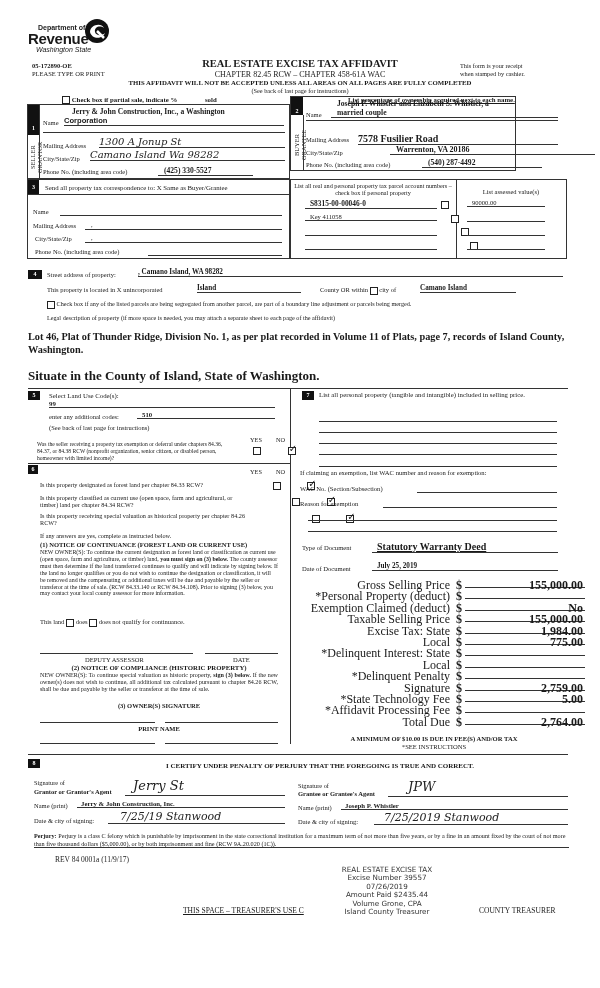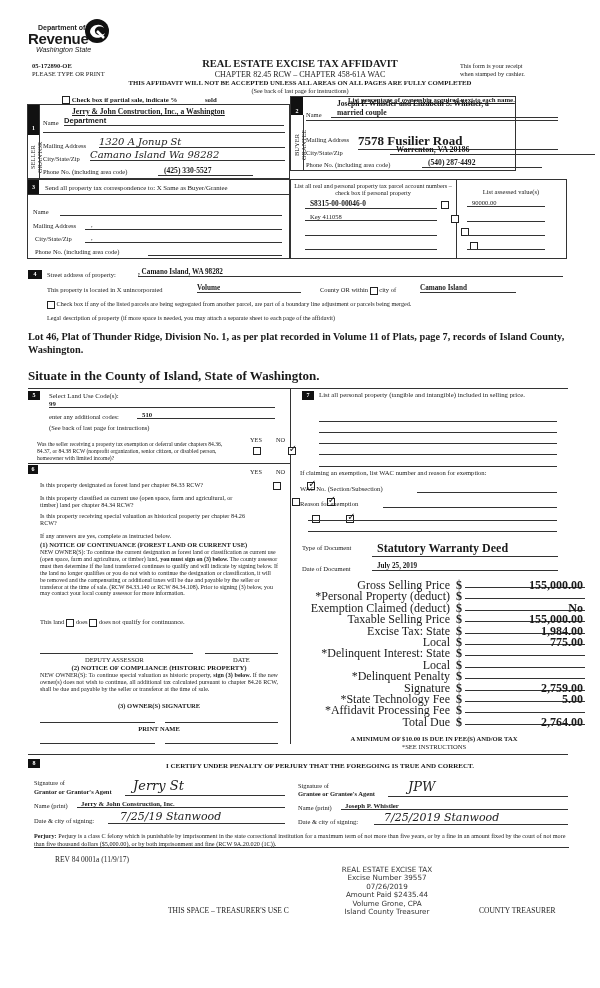--- a/index.html
+++ b/index.html
@@ -53,42 +53,42 @@
   <span class="b">Check box if partial sale, indicate %</span>
   <span class="b" style="margin-left:26px;">sold</span>
 </div>
 <div class="abs b" style="left:348px;top:96px;font-size:6.8px;text-decoration:underline;">List percentage of ownership acquired next to each name.</div>
 
 
 <div class="abs box" style="left:27px;top:104px;width:263px;height:75px;">
   <div class="abs blk" style="left:0;top:0;width:11px;height:30px;line-height:46px;"><span>1</span></div>
   <div class="abs vert" style="left:1px;top:32px;width:10px;height:40px;">SELLER GRANTOR</div>
   <div class="abs" style="left:11px;top:0;width:1px;height:74px;background:#333;"></div>
-  <div class="abs b" style="left:44px;top:2px;font-size:7.6px;text-decoration:underline;">Jerry &amp; John Construction, Inc., a Washington</div>
+  <div class="abs b" style="left:44px;top:2px;font-size:7.6px;">Jerry &amp; John Construction, Inc., a Washington</div>
   <div class="abs" style="left:15px;top:14px;font-size:6.5px;">Name</div>
-  <div class="abs b sans line" style="left:36px;top:11px;width:220px;font-size:7.6px;">Department</div>
+  <div class="abs b sans line" style="left:36px;top:11px;width:220px;font-size:7.6px;">Corporation</div>
   <div class="abs line" style="left:15px;top:27px;width:242px;"></div>
   <div class="abs" style="left:15px;top:37px;font-size:6.5px;">Mailing Address</div>
-  <div class="abs hand line" style="left:71px;top:31px;width:186px;font-size:10px;">1320 A Jonup St</div>
+  <div class="abs hand line" style="left:71px;top:31px;width:186px;font-size:10px;">1300 A Jonup St</div>
   <div class="abs" style="left:15px;top:50px;font-size:6.5px;">City/State/Zip</div>
   <div class="abs hand line" style="left:62px;top:44px;width:195px;font-size:10px;">Camano Island Wa 98282</div>
   <div class="abs" style="left:15px;top:63px;font-size:6.5px;">Phone No. (including area code)</div>
   <div class="abs b line" style="left:130px;top:61px;width:95px;font-size:7.6px;padding-left:6px;">(425) 330-5527</div>
 </div>
 
 <div class="abs box" style="left:290px;top:96px;width:226px;height:75px;">
   <div class="abs blk" style="left:0;top:0;width:12px;height:18px;line-height:28px;"><span>2</span></div>
   <div class="abs vert" style="left:2px;top:28px;width:10px;height:40px;">BUYER GRANTEE</div>
   <div class="abs" style="left:12px;top:18px;width:1px;height:56px;background:#333;"></div>
   <div class="abs b" style="left:46px;top:2px;font-size:7.6px;">Joseph P. Whistler and Elizabeth S. Whistler, a</div>
   <div class="abs" style="left:15px;top:14px;font-size:6.5px;">Name</div>
   <div class="abs b line" style="left:40px;top:11px;width:227px;font-size:7.6px;padding-left:6px;">married couple</div>
   <div class="abs line" style="left:15px;top:23px;width:252px;"></div>
   <div class="abs" style="left:15px;top:39px;font-size:6.5px;">Mailing Address</div>
-  <div class="abs b line" style="left:67px;top:36px;width:200px;font-size:13px;">7578 Fusilier Road</div>
+  <div class="abs b line" style="left:67px;top:36px;width:200px;font-size:10px;">7578 Fusilier Road</div>
   <div class="abs" style="left:15px;top:52px;font-size:6.5px;">City/State/Zip</div>
   <div class="abs b line" style="left:62px;top:48px;width:205px;font-size:8px;padding-left:6px;margin-left:37px;">Warrenton, VA 20186</div>
   <div class="abs" style="left:15px;top:64px;font-size:6.5px;">Phone No. (including area code)</div>
   <div class="abs b line" style="left:131px;top:61px;width:120px;font-size:7.6px;padding-left:6px;">(540) 287-4492</div>
 </div>
 
 
 <div class="abs box" style="left:27px;top:179px;width:263px;height:80px;">
   <div class="abs blk" style="left:0;top:0;width:11px;height:14px;line-height:14px;"><span>3</span></div>
   <div class="abs" style="left:17px;top:4px;font-size:6.8px;white-space:nowrap;">Send all property tax correspondence to: X  Same as Buyer/Grantee</div>
@@ -125,21 +125,21 @@
   <span class="abs cb" style="left:150px;top:62px;"></span>
   <div class="abs line" style="left:176px;top:61px;width:78px;height:9px;"></div>
 </div>
 
 
 <div class="abs blk" style="left:28px;top:270px;width:14px;"><span>4</span></div>
 <div class="abs" style="left:47px;top:271px;font-size:6.5px;">Street address of property:</div>
 <div class="abs b line" style="left:138px;top:268px;width:425px;font-size:7.2px;">, Camano Island, WA  98282</div>
 
 <div class="abs" style="left:47px;top:286px;font-size:6.5px;">This property is located in X  unincorporated</div>
-<div class="abs b line" style="left:197px;top:284px;width:104px;font-size:7.2px;">Volume</div>
+<div class="abs b line" style="left:197px;top:284px;width:104px;font-size:7.2px;">Island</div>
 <div class="abs" style="left:320px;top:286px;font-size:6.5px;white-space:nowrap;">
   <span>County OR  within</span>
   <span class="cb"></span>
   <span>city of</span>
 </div>
 <div class="abs b line" style="left:420px;top:284px;width:96px;font-size:7.2px;">Camano Island</div>
 
 <div class="abs" style="left:47px;top:300px;font-size:6.2px;white-space:nowrap;">
   <span class="cb"></span>
   <span>Check box if any of the listed parcels are being segregated from another parcel, are part of a boundary line adjustment or parcels being merged.</span>
@@ -224,21 +224,21 @@
 <div class="abs line" style="left:319px;top:458px;width:238px;height:9px;"></div>
 <div class="abs" style="left:300px;top:469px;font-size:6.6px;white-space:nowrap;">If claiming an exemption, list WAC number and reason for exemption:</div>
 <div class="abs" style="left:300px;top:485px;font-size:6.6px;">WAC No. (Section/Subsection)</div>
 <div class="abs line" style="left:417px;top:484px;width:140px;height:9px;"></div>
 <div class="abs" style="left:300px;top:500px;font-size:6.6px;">Reason for exemption</div>
 <div class="abs line" style="left:383px;top:499px;width:174px;height:9px;"></div>
 <div class="abs line" style="left:308px;top:512px;width:249px;height:9px;"></div>
 <div class="abs line" style="left:308px;top:523px;width:249px;height:9px;"></div>
 
 <div class="abs" style="left:302px;top:544px;font-size:6.6px;">Type of Document</div>
-<div class="abs b line" style="left:372px;top:541px;width:186px;font-size:12px;padding-left:5px;">Statutory Warranty Deed</div>
+<div class="abs b line" style="left:372px;top:541px;width:186px;font-size:10px;padding-left:5px;text-decoration:underline;">Statutory Warranty Deed</div>
 <div class="abs" style="left:302px;top:565px;font-size:6.6px;">Date of Document</div>
 <div class="abs b line" style="left:372px;top:562px;width:186px;font-size:7.2px;padding-left:5px;">July 25, 2019</div>
 
 
 <div id="fees-container">
     <div class="fee-row" style="top: 578px;">
       <span class="fee-label">Gross Selling Price</span>
       <span class="fee-dollar">$</span>
       <span class="fee-line">155,000.00</span>
     </div>
@@ -329,21 +329,21 @@
 <div class="abs hand line" style="left:374px;top:811px;width:194px;font-size:11px;padding-left:10px;">7/25/2019  Stanwood</div>
 
 <div class="abs" style="left:34px;top:832px;width:535px;font-size:6.2px;line-height:7.5px;">
   <span class="b">Perjury:</span>
   <span>Perjury is a class C felony which is punishable by imprisonment in the state correctional institution for a maximum term of not more than five years, or by a fine in an amount fixed by the court of not more than five thousand dollars ($5,000.00), or by both imprisonment and fine (RCW 9A.20.020 (1C)).</span>
 </div>
 <div class="abs line" style="left:34px;top:847px;width:535px;"></div>
 
 
 <div class="abs" style="left:28px;top:855px;font-size:7.5px;margin-left:27px;">REV 84 0001a (11/9/17)</div>
-<div class="abs" style="left:168px;top:906px;font-size:7.5px;white-space:nowrap;">THIS SPACE – TREASURER'S USE C</div>
+<div class="abs" style="left:183px;top:906px;font-size:7.5px;white-space:nowrap;text-decoration:underline;">THIS SPACE – TREASURER'S USE C</div>
 <div class="abs" style="left:455px;top:906px;font-size:7.5px;white-space:nowrap;padding-left:24px;">COUNTY TREASURER</div>
 <div class="abs mono-stamp" style="left:328px;top:866px;width:118px;">
   <div>REAL ESTATE EXCISE TAX</div>
   <div>Excise Number 39557</div>
   <div>07/26/2019</div>
   <div>Amount Paid $2435.44</div>
   <div>Volume Grone, CPA</div>
   <div>Island County Treasurer</div>
 </div>
 

